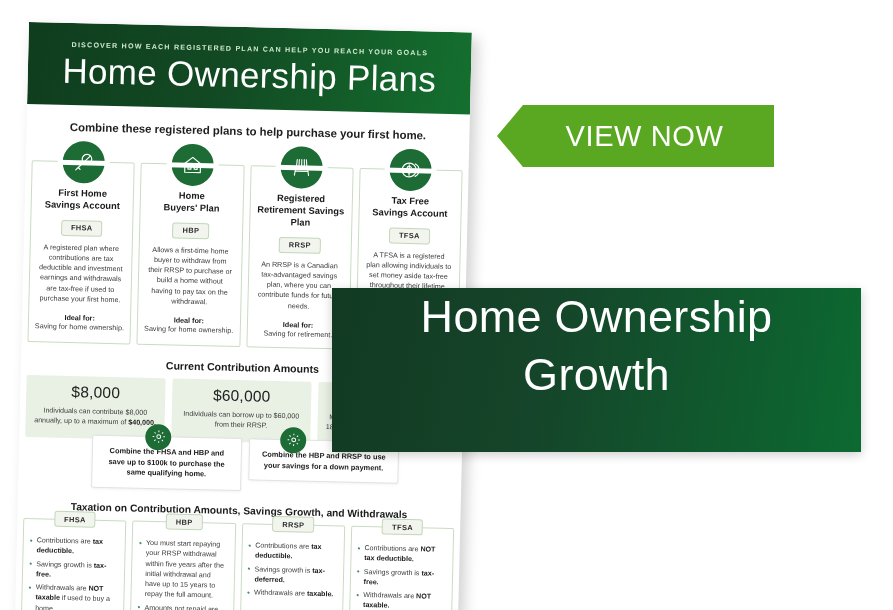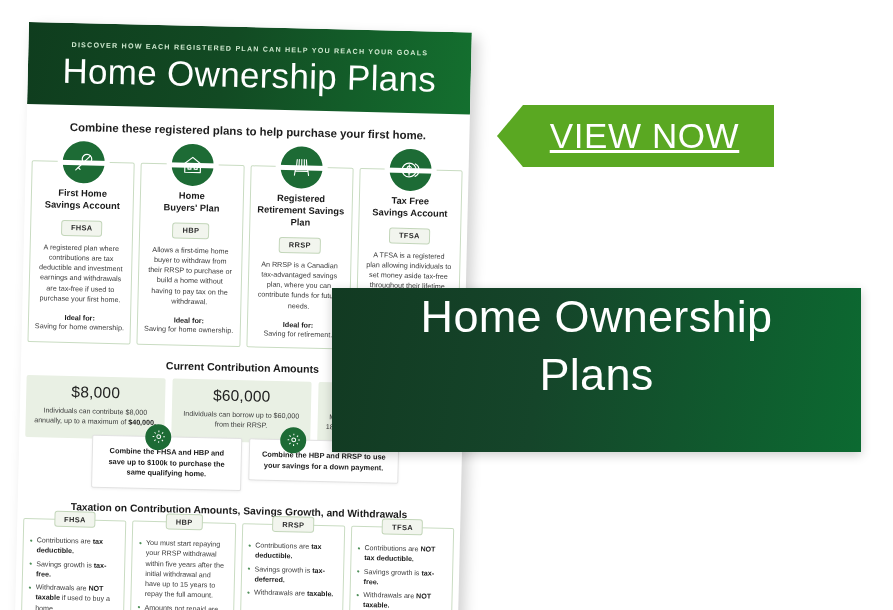--- a/index.html
+++ b/index.html
@@ -176,22 +176,22 @@
   .viewnow {
     position: absolute;
     left: 497px; top: 105px;
     width: 277px; height: 62px;
     background: #5aa822;
     clip-path: polygon(0 50%, 26px 0, 100% 0, 100% 100%, 26px 100%);
     display: flex; align-items: center; justify-content: center;
     box-shadow: 0 2px 5px rgba(0,0,0,.16);
   }
   .viewnow span {
-    color: #ffffff; font-size: 35px; font-weight: 400;
-    letter-spacing: .6px; padding-left: 18px; text-decoration: underline;
+    color: #ffffff; font-size: 29px; font-weight: 400;
+    letter-spacing: .6px; padding-left: 18px;
   }
 
   
   .overlay {
     position: absolute;
     left: 332px; top: 288px;
     width: 529px; height: 164px;
     background: linear-gradient(100deg, #123a22 0%, #15452a 40%, #0c6a31 100%);
     display: flex; align-items: flex-start; justify-content: center;
     box-shadow: 0 3px 10px rgba(0,0,0,.2);
@@ -380,17 +380,17 @@
 
   </div>
 
   <div class="viewnow">
     <span>VIEW NOW</span>
   </div>
 
   <div class="overlay">
     <div class="overlay-title">
       <span>Home Ownership</span><br>
-      <span>Plans</span>
+      <span>Growth</span>
     </div>
   </div>
 
 </div>
 
 </body></html>

